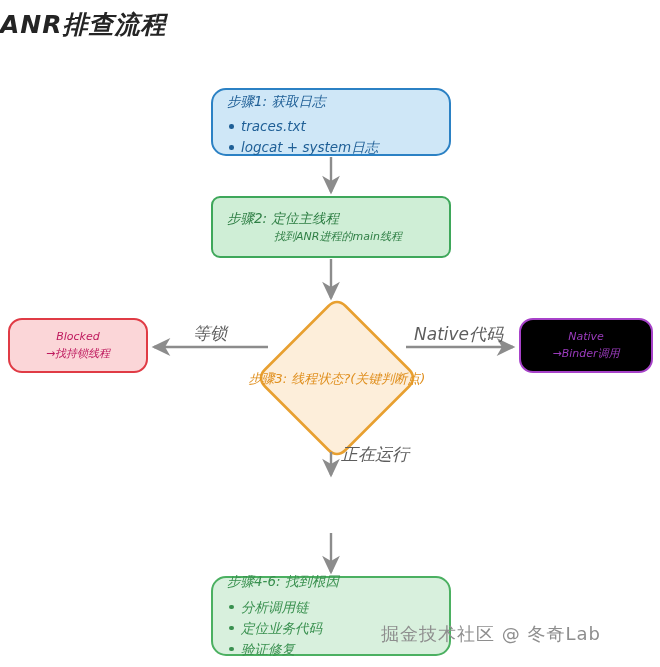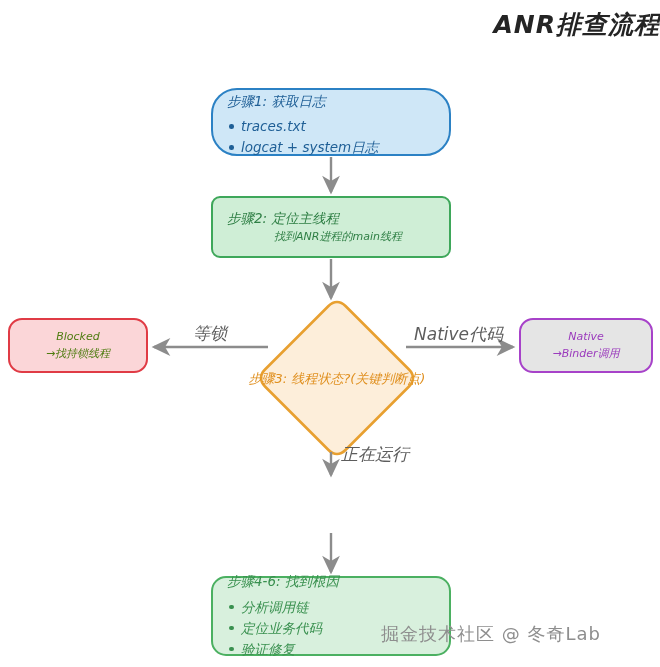--- a/index.html
+++ b/index.html
@@ -29,21 +29,21 @@
     height: 667px;
     pointer-events: none;
   }
 
   
   .chart-title {
     position: absolute;
     left: 0;
     top: 8px;
     width: 660px;
-    text-align: right;
+    text-align: left;
     font-size: 25px;
     font-style: italic;
     font-weight: 700;
     letter-spacing: 1px;
     color: #242424;
     font-family: "DejaVu Sans", "Liberation Sans", sans-serif;
   }
 
   
   .node {
@@ -93,48 +93,48 @@
     background: currentColor;
   }
 
   
   #node-step1 {
     left: 211px; top: 88px; width: 240px; height: 68px;
     background: #cfe7f7;
     border-color: #2b81c4;
     color: #1f5f96;
     padding: 6px 0 0 14px;
-    border-radius: 26px;
+    border-radius: 15px;
   }
 
   
   #node-step2 {
     left: 211px; top: 196px; width: 240px; height: 62px;
     background: #cfeed6;
     border-color: #3ea75a;
     color: #2f7f45;
     padding: 4px 0 4px 14px;
     border-radius: 9px;
   }
 
   
   #node-blocked {
     left: 8px; top: 318px; width: 140px; height: 55px;
     background: #fbd6d8;
     border-color: #e03b45;
-    color: #4d7c0f;
+    color: #be185d;
     align-items: center;
     text-align: center;
     border-radius: 14px;
   }
 
   
   #node-native {
     left: 519px; top: 318px; width: 134px; height: 55px;
-    background: #e5e5e5;
+    background: #000000;
     border-color: #a742c9;
     color: #9b3bbd;
     align-items: center;
     text-align: center;
     border-radius: 14px;
   }
 
   
   #node-runnable {
     left: 266px; top: 479px; width: 131px; height: 53px;

